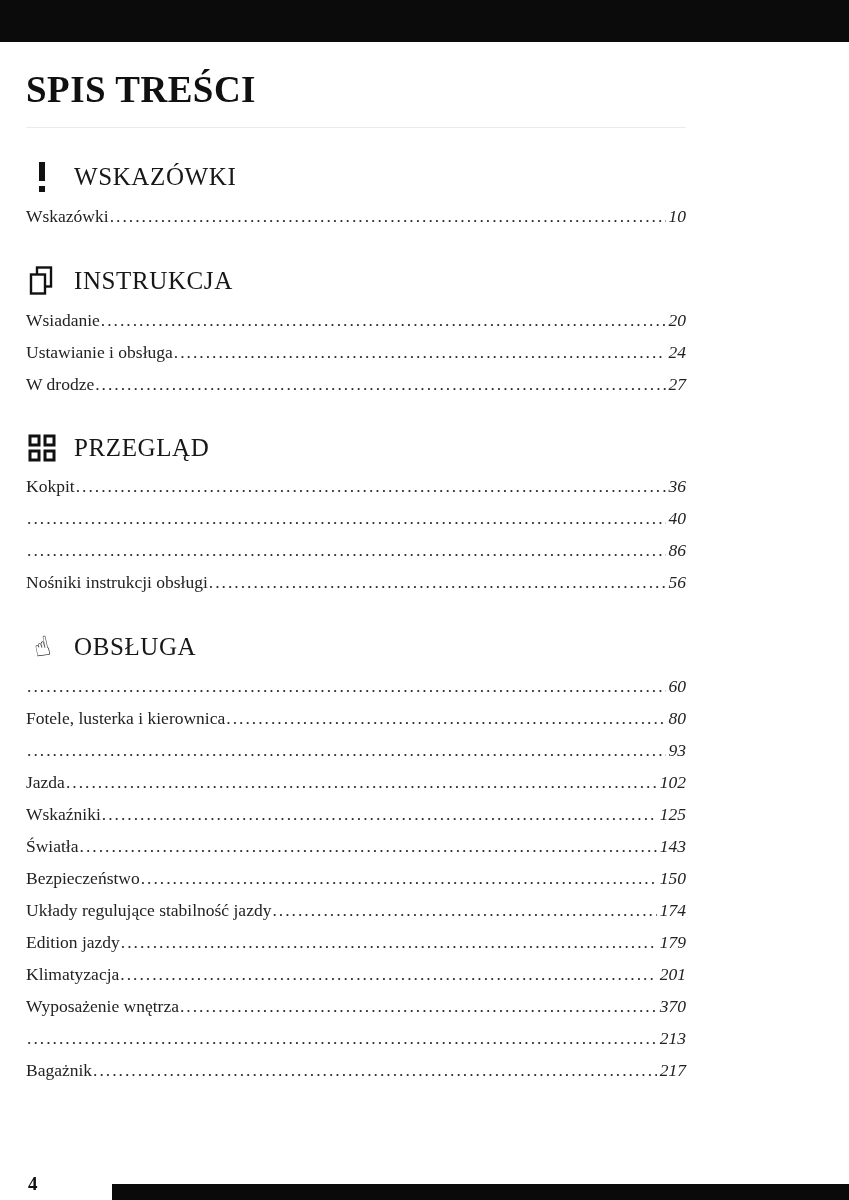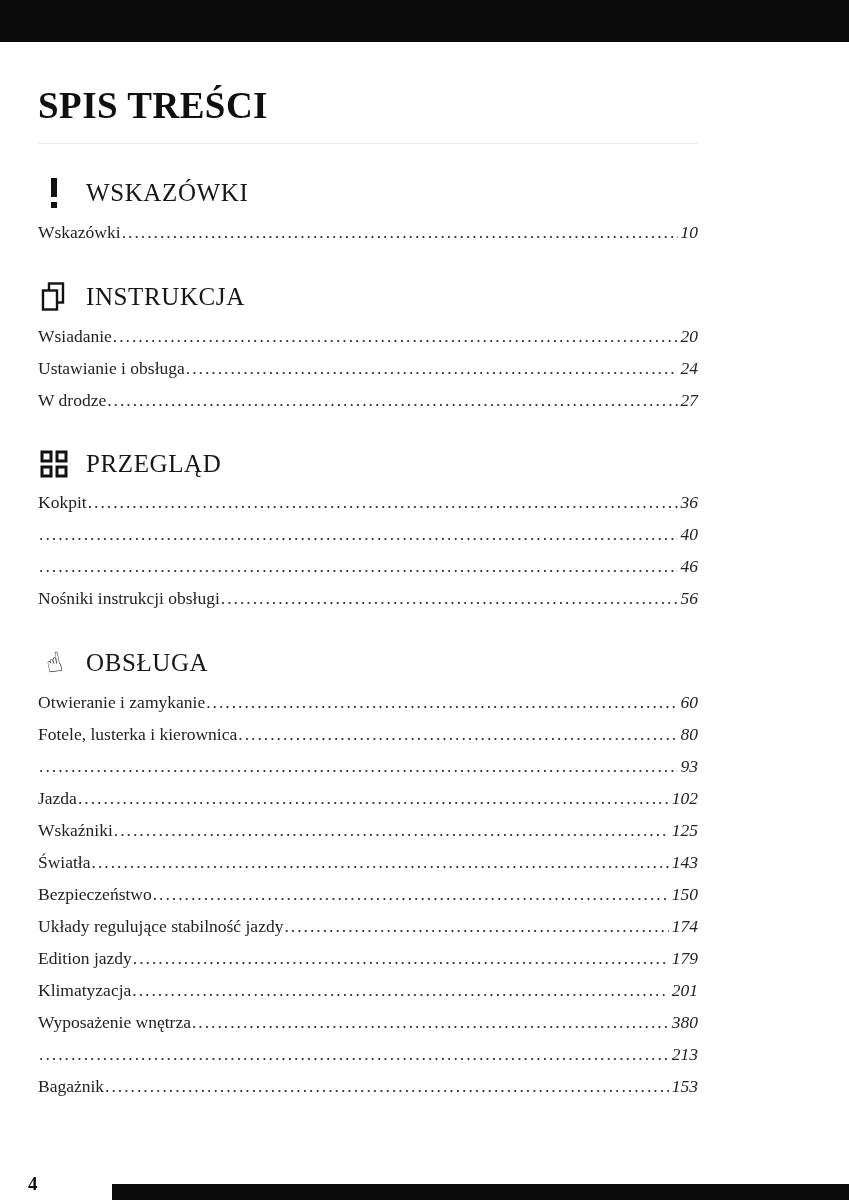--- a/index.html
+++ b/index.html
@@ -10,23 +10,22 @@
     color: #1d1d1d;
     position: relative;
     overflow: hidden;
   }
   .top-bar {
     position: absolute; top: 0; left: 0; right: 0;
     height: 42px; background: #0b0b0b;
   }
   .content {
     position: absolute;
-    top: 42px; left: 26px;
+    top: 26px; left: 26px;
     width: 660px;
-    margin-left: 12px;
   }
   .doc-title {
     font-size: 37px;
     font-weight: bold;
     letter-spacing: 0.5px;
     color: #101010;
     margin: 42px 0 16px 0;
   }
   .title-rule {
     height: 1px;
@@ -174,38 +173,37 @@
       <span class="toc-label">Kokpit</span>
       <span class="leader"></span>
       <span class="page-num">36</span>
     </div>
     <div class="toc-row">
       <span class="leader"></span>
       <span class="page-num">40</span>
     </div>
     <div class="toc-row">
       <span class="leader"></span>
-      <span class="page-num">46</span>
+      <span class="page-num">86</span>
     </div>
     <div class="toc-row">
       <span class="toc-label">Nośniki instrukcji obsługi</span>
       <span class="leader"></span>
       <span class="page-num">56</span>
     </div>
   </div>
 
   <div class="section">
     <div class="section-head">
       <span class="section-icon">
           <span class="hand-glyph">☝</span>
         </span>
       <span class="section-title">OBSŁUGA</span>
     </div>
     <div class="toc-row">
-      <span class="toc-label">Otwieranie i zamykanie</span>
       <span class="leader"></span>
       <span class="page-num">60</span>
     </div>
     <div class="toc-row">
       <span class="toc-label">Fotele, lusterka i kierownica</span>
       <span class="leader"></span>
       <span class="page-num">80</span>
     </div>
     <div class="toc-row">
       <span class="leader"></span>
@@ -242,30 +240,30 @@
       <span class="page-num">179</span>
     </div>
     <div class="toc-row">
       <span class="toc-label">Klimatyzacja</span>
       <span class="leader"></span>
       <span class="page-num">201</span>
     </div>
     <div class="toc-row">
       <span class="toc-label">Wyposażenie wnętrza</span>
       <span class="leader"></span>
-      <span class="page-num">380</span>
+      <span class="page-num">370</span>
     </div>
     <div class="toc-row">
       <span class="leader"></span>
       <span class="page-num">213</span>
     </div>
     <div class="toc-row">
       <span class="toc-label">Bagażnik</span>
       <span class="leader"></span>
-      <span class="page-num">153</span>
+      <span class="page-num">217</span>
     </div>
   </div>
 
 </div>
 
 <div class="footer-text">Online Edition for Part no. 01402666568 - VI/19</div>
 <div class="page-number">4</div>
 <div class="bottom-bar"></div>
 
 </body></html>

